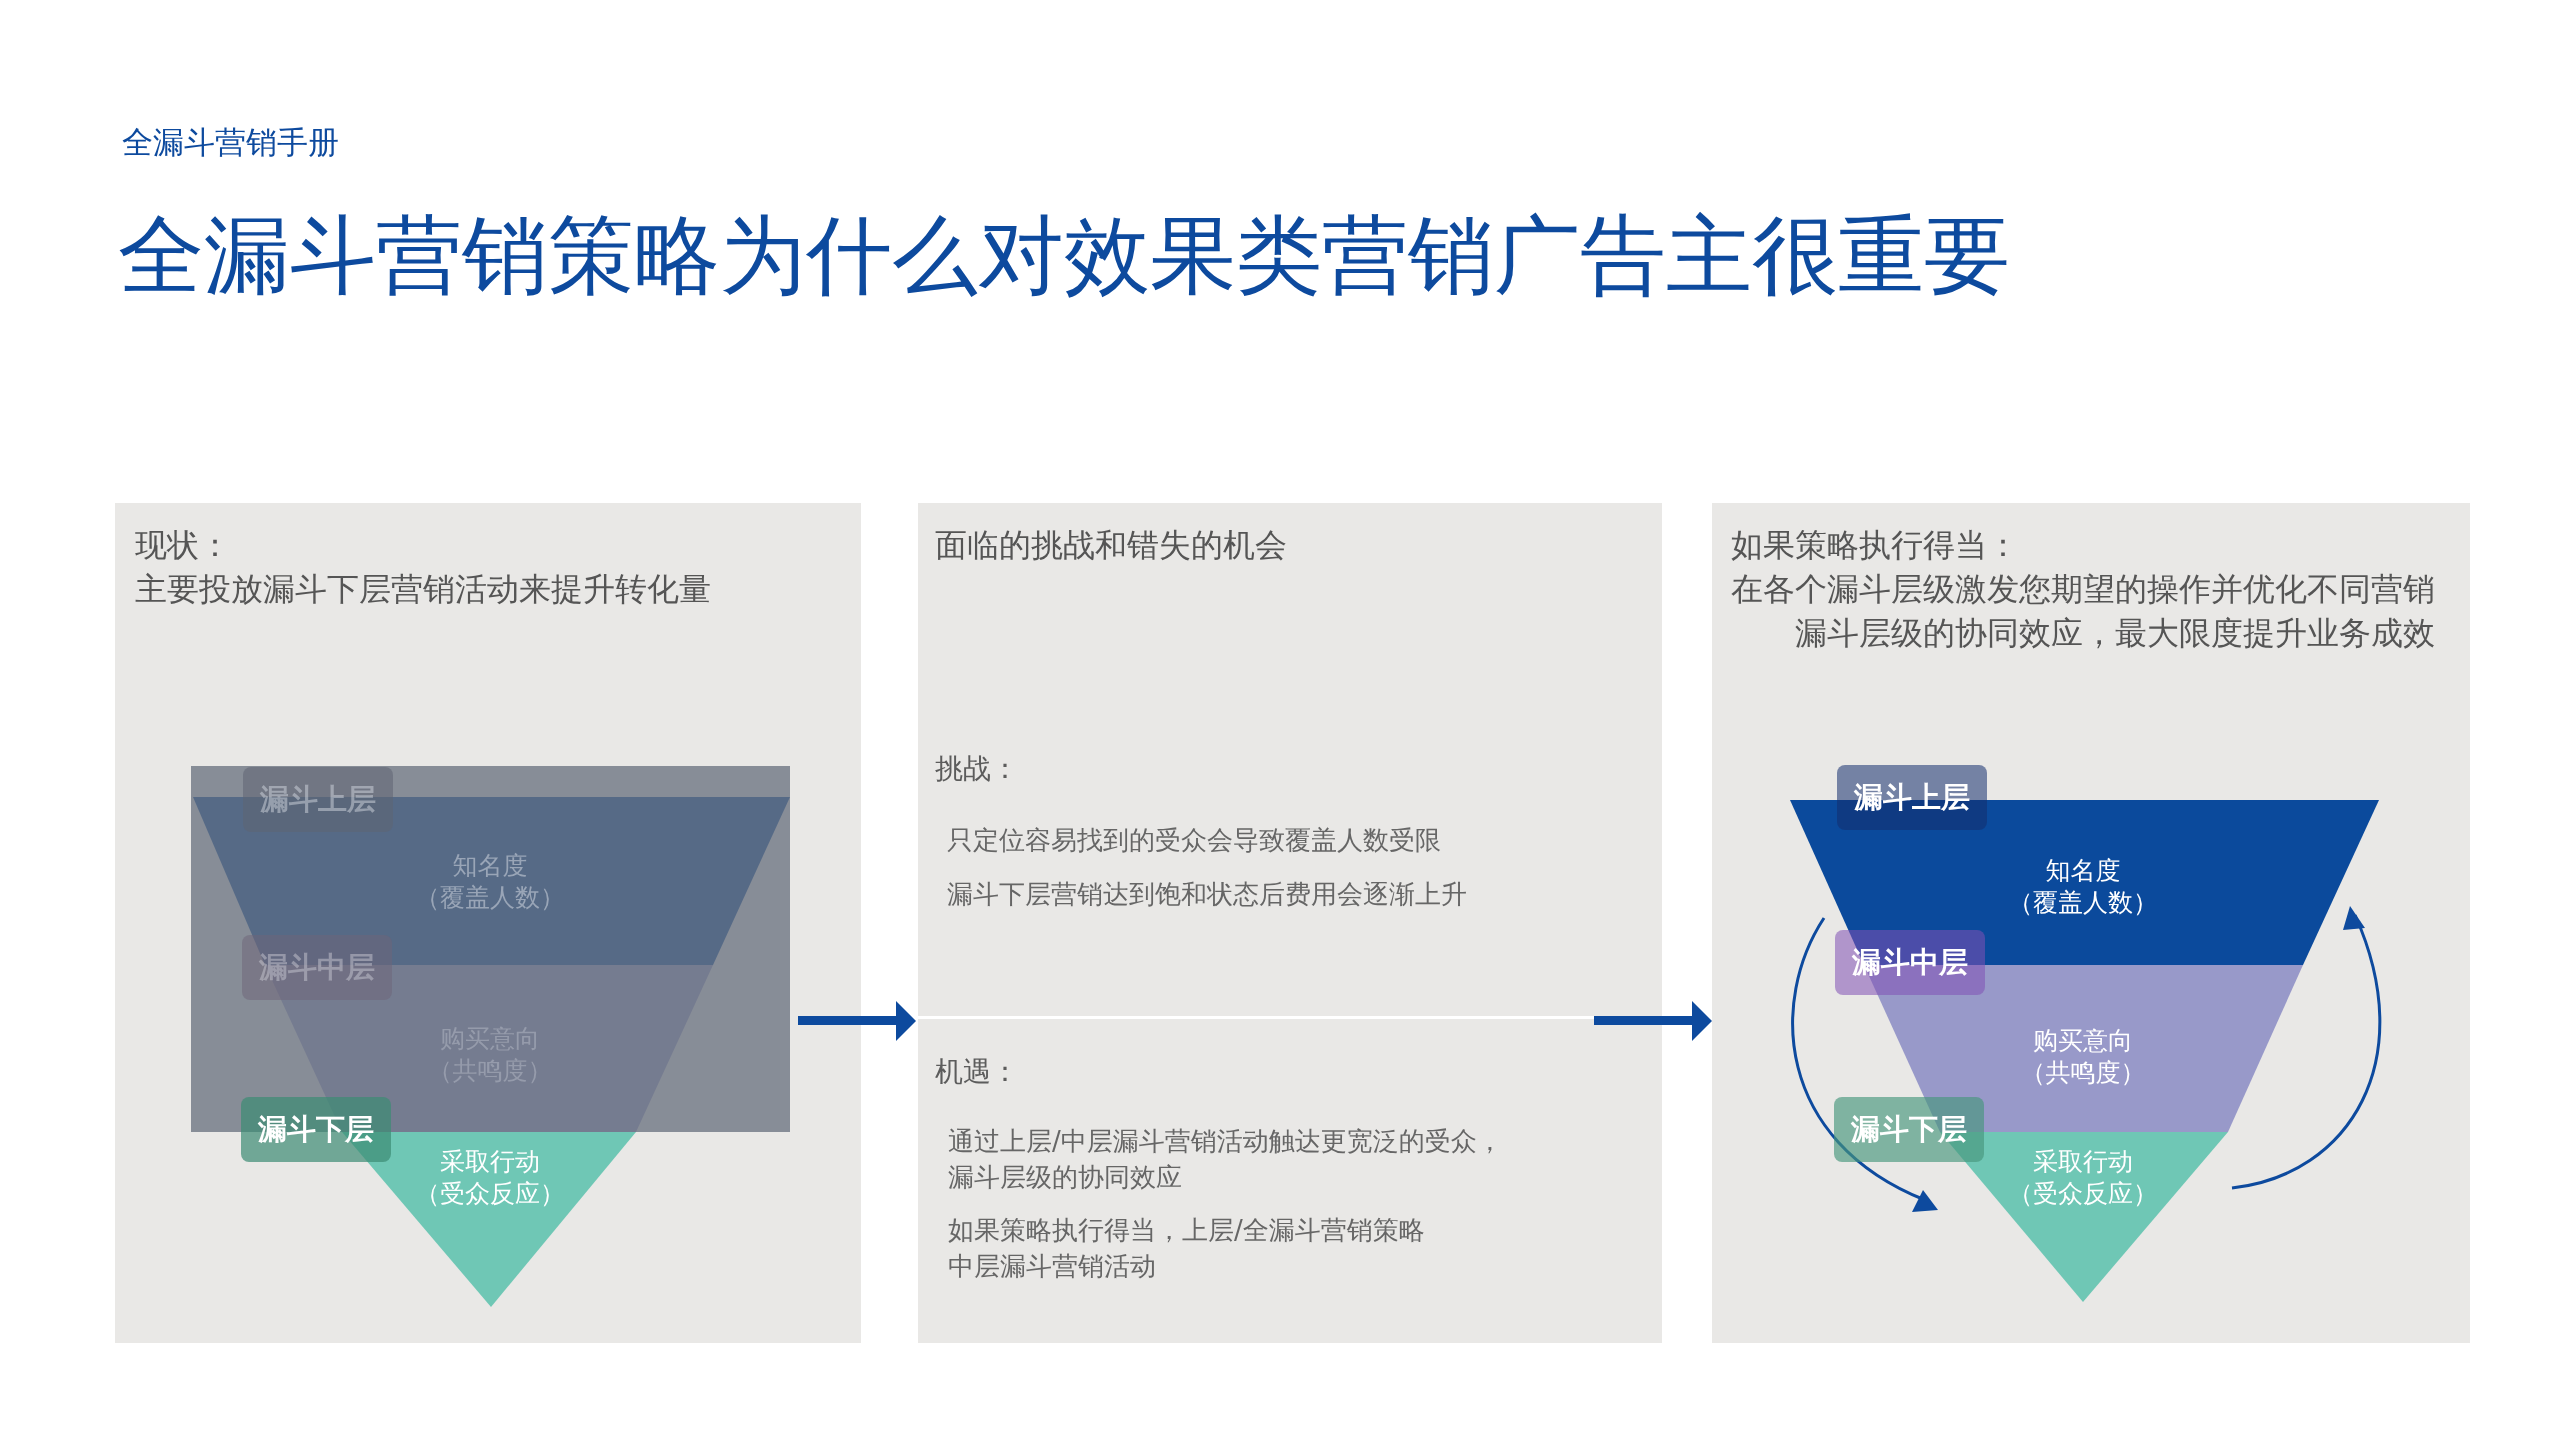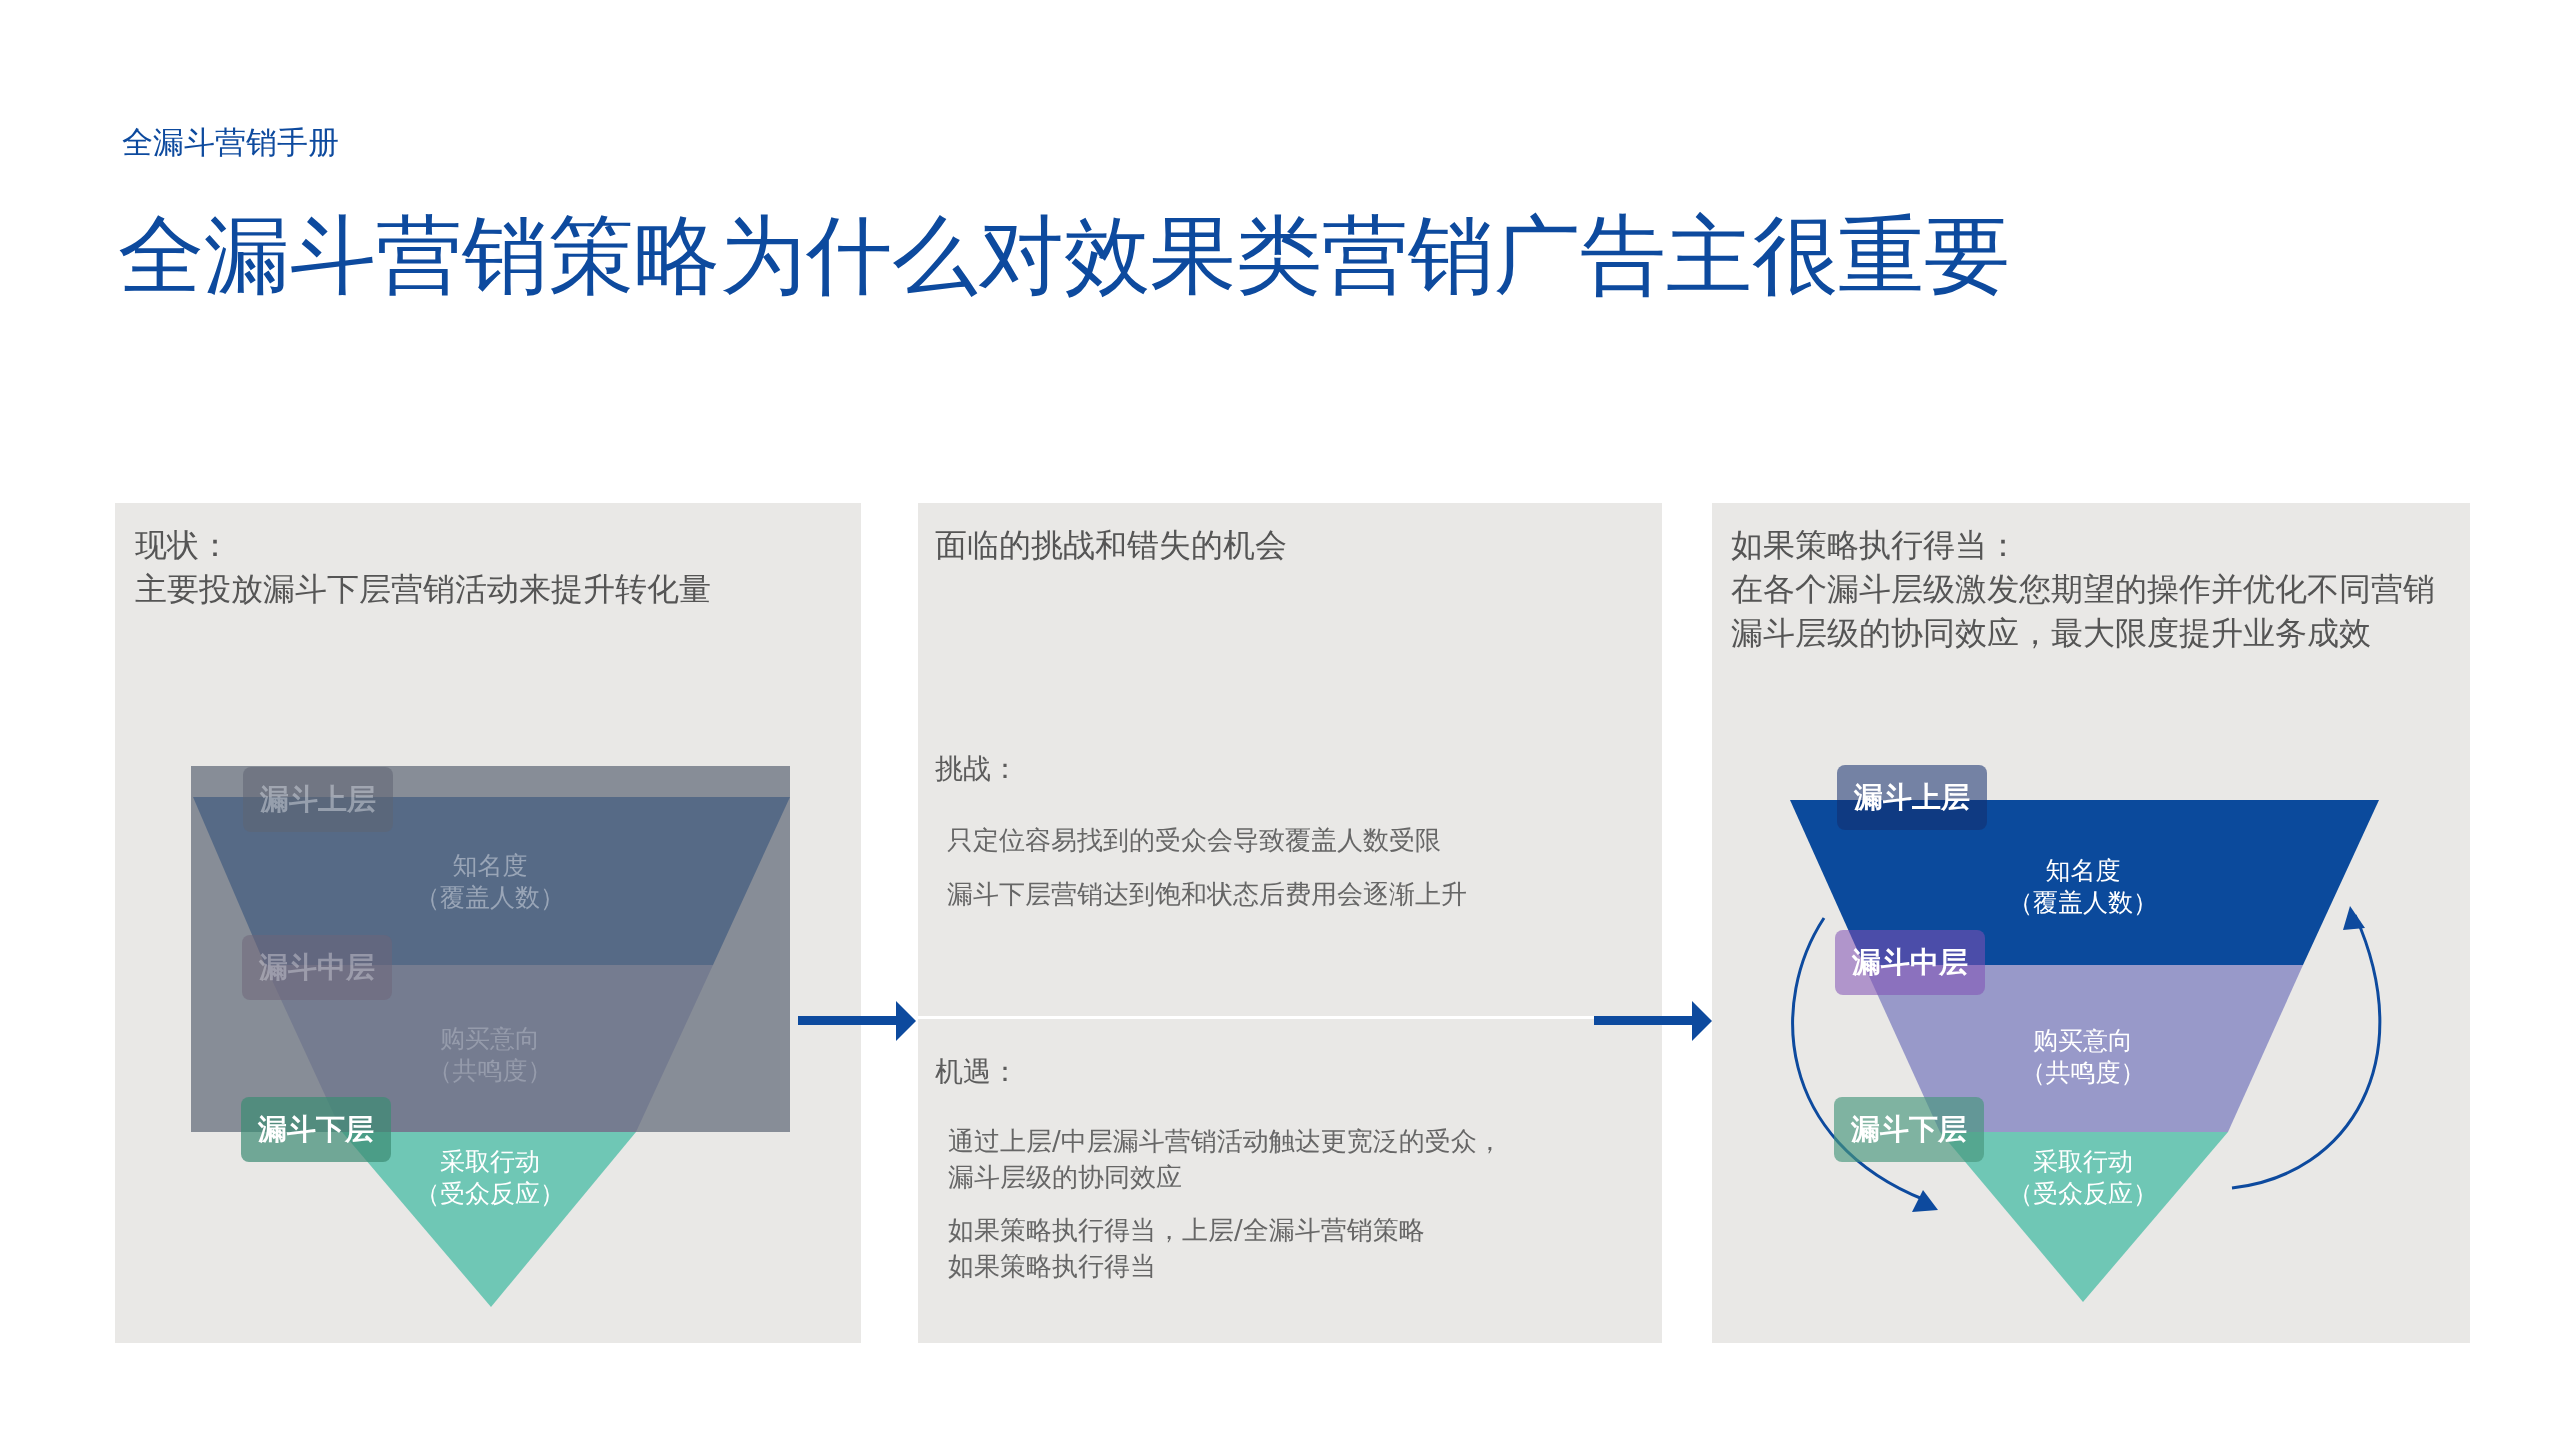--- a/index.html
+++ b/index.html
@@ -51,26 +51,26 @@
 <div class="abs panel" id="p2"></div>
 <div class="abs heading" style="left:935px; top:523px;">面临的挑战和错失的机会</div>
 <div class="abs sub" style="left:935px; top:750px;">挑战：</div>
 <div class="abs bullet" style="left:947px; top:822px;">只定位容易找到的受众会导致覆盖人数受限</div>
 <div class="abs bullet" style="left:947px; top:876px;">漏斗下层营销达到饱和状态后费用会逐渐上升</div>
 <div class="abs divider"></div>
 <div class="abs sub" style="left:935px; top:1053px;text-align:center;">机遇：</div>
 <div class="abs bullet" style="left:948px; top:1123px;">通过上层/中层漏斗营销活动触达更宽泛的受众，</div>
 <div class="abs bullet" style="left:948px; top:1159px;">漏斗层级的协同效应</div>
 <div class="abs bullet" style="left:948px; top:1212px;">如果策略执行得当，上层/全漏斗营销策略</div>
-<div class="abs bullet" style="left:948px; top:1248px;">如果策略执行得当</div>
+<div class="abs bullet" style="left:948px; top:1248px;">中层漏斗营销活动</div>
 
 <div class="abs panel" id="p3"></div>
 <div class="abs heading" style="left:1731px; top:523px;">如果策略执行得当：</div>
 <div class="abs heading" style="left:1731px; top:567px;">在各个漏斗层级激发您期望的操作并优化不同营销</div>
-<div class="abs heading" style="left:1731px; top:611px;font-family:Liberation Serif, serif;">漏斗层级的协同效应，最大限度提升业务成效</div>
+<div class="abs heading" style="left:1795px; top:611px;font-family:Liberation Serif, serif;">漏斗层级的协同效应，最大限度提升业务成效</div>
 
 <svg width="2560" height="1440">
   <defs>
     <marker id="ah" markerWidth="10" markerHeight="10" refX="6" refY="5" orient="auto" markerUnits="userSpaceOnUse">
     </marker>
   </defs>
 
   <g>
     <polygon points="193,797 790,797 713,965 265,965" fill="#0b4a9c"></polygon>
     <polygon points="265,965 713,965 636,1132 342,1132" fill="#9899c9"></polygon>

